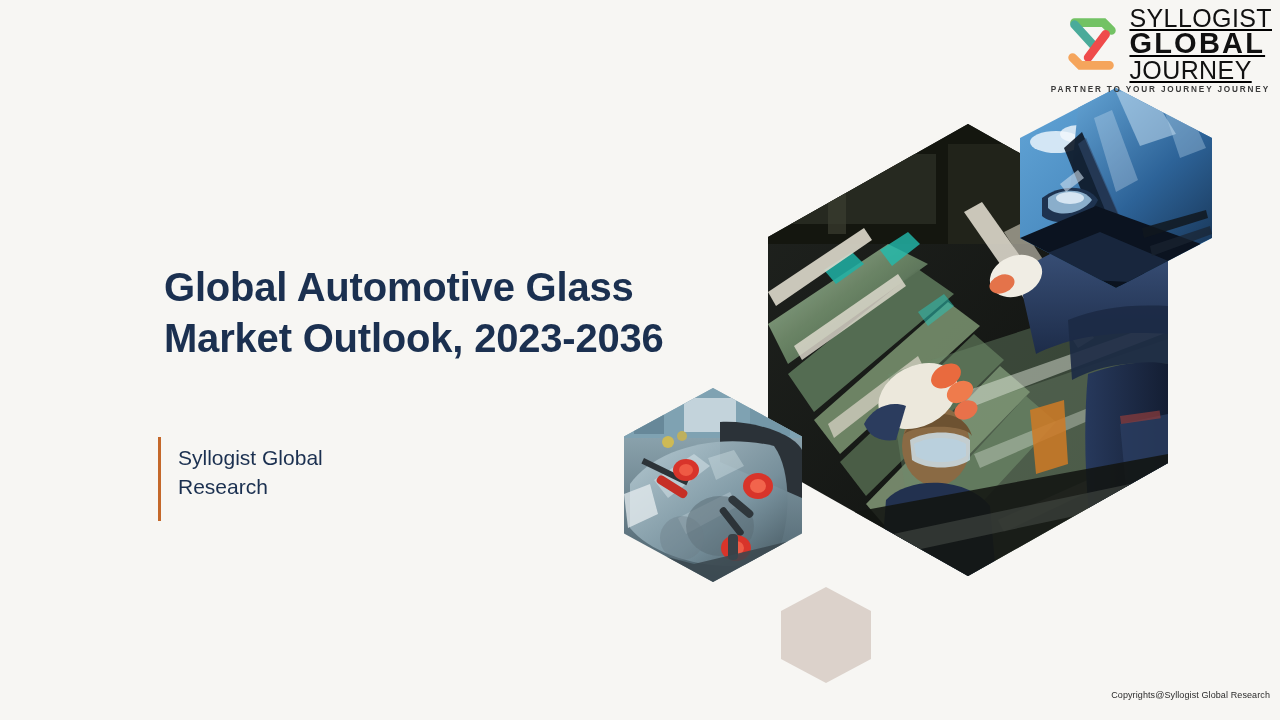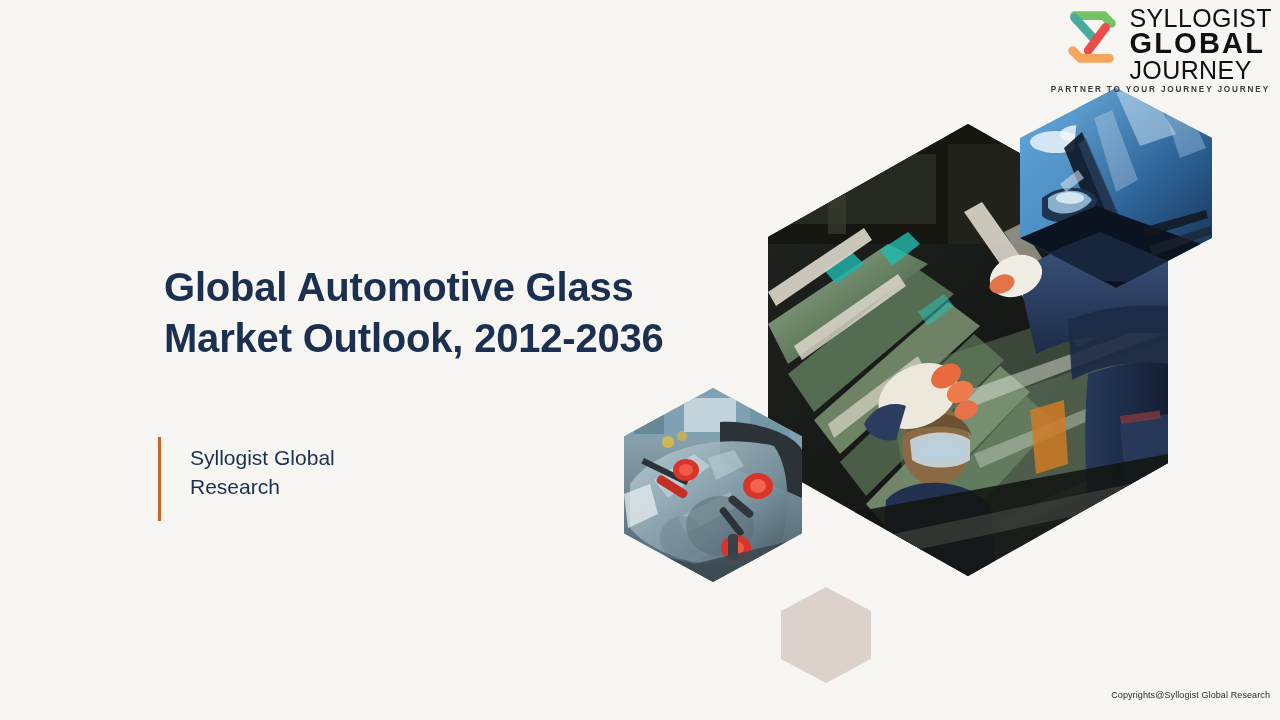--- a/index.html
+++ b/index.html
@@ -21,21 +21,22 @@
     position: absolute;
     top: 6px;
     right: 8px;
     display: flex;
     flex-direction: column;
     align-items: flex-end;
   }
   #logo-row {
     display: flex;
     flex-direction: row;
-    align-items: flex-start;
+    align-items: center;
+    text-decoration: underline;
   }
   #logo-mark {
     width: 62px;
     height: 62px;
     flex: none;
   }
   #logo-words {
     margin-left: 6px;
     display: flex;
     flex-direction: column;
@@ -85,21 +86,21 @@
     display: flex;
     align-items: stretch;
   }
   #subtitle-bar {
     width: 3px;
     background: #c4682a;
     flex: none;
     min-height: 84px;
   }
   #subtitle {
-    margin-left: 29px;
+    margin-left: 17px;
     font-size: 21px;
     font-weight: 400;
     line-height: 1.38;
     color: #1b3050;
     width: 200px;
     padding-top: 7px;
   }
 
   
   #footer {
@@ -359,21 +360,21 @@
       </svg>
       <div id="logo-words">
         <div class="logo-line logo-thin">SYLLOGIST</div>
         <div class="logo-line logo-bold">GLOBAL</div>
         <div class="logo-line logo-thin">JOURNEY</div>
       </div>
     </div>
     <div id="logo-tagline">PARTNER TO YOUR JOURNEY JOURNEY</div>
   </div>
 
-  <div id="title">Global Automotive Glass Market Outlook, 2012-2036</div>
+  <div id="title">Global Automotive Glass Market Outlook, 2023-2036</div>
 
   <div id="subtitle-wrap">
     <div id="subtitle-bar"></div>
     <div id="subtitle">Syllogist Global Research</div>
   </div>
 
   <div id="footer">Copyrights@Syllogist Global Research</div>
 
 </div>
 

